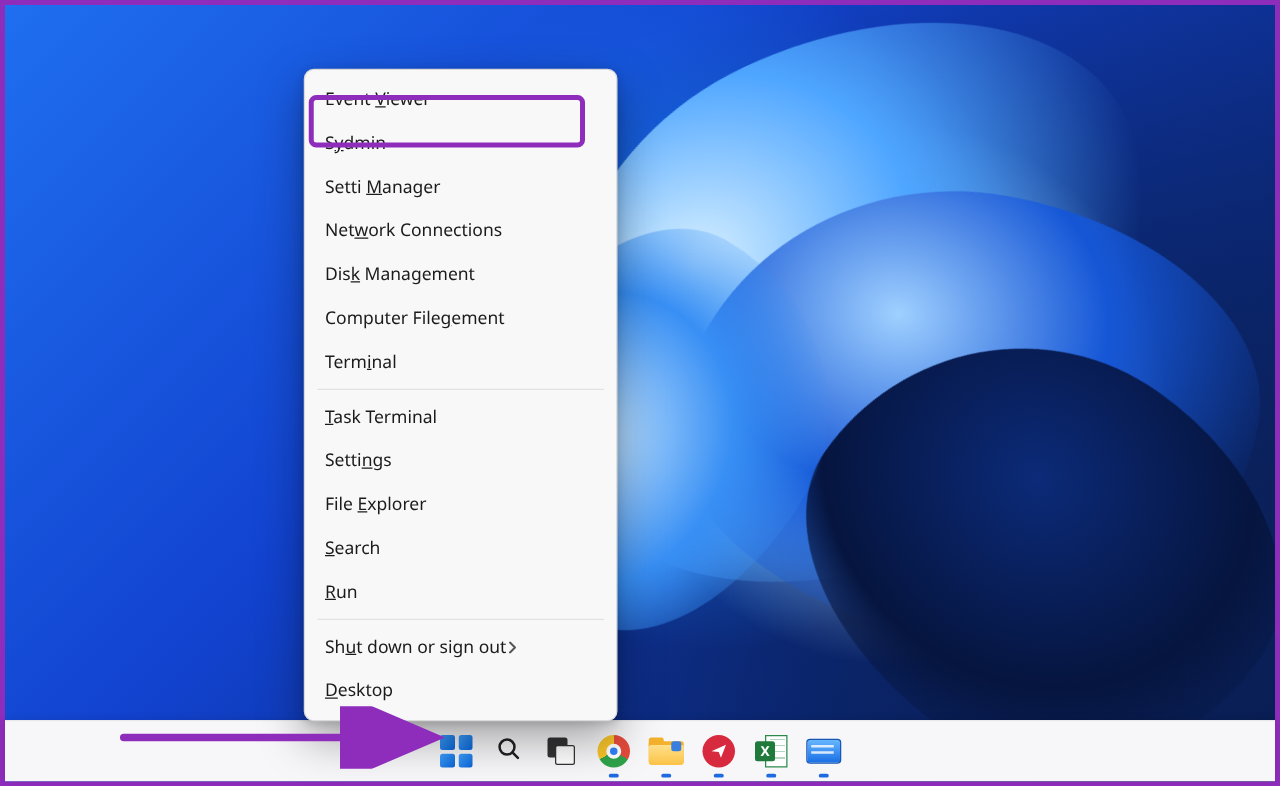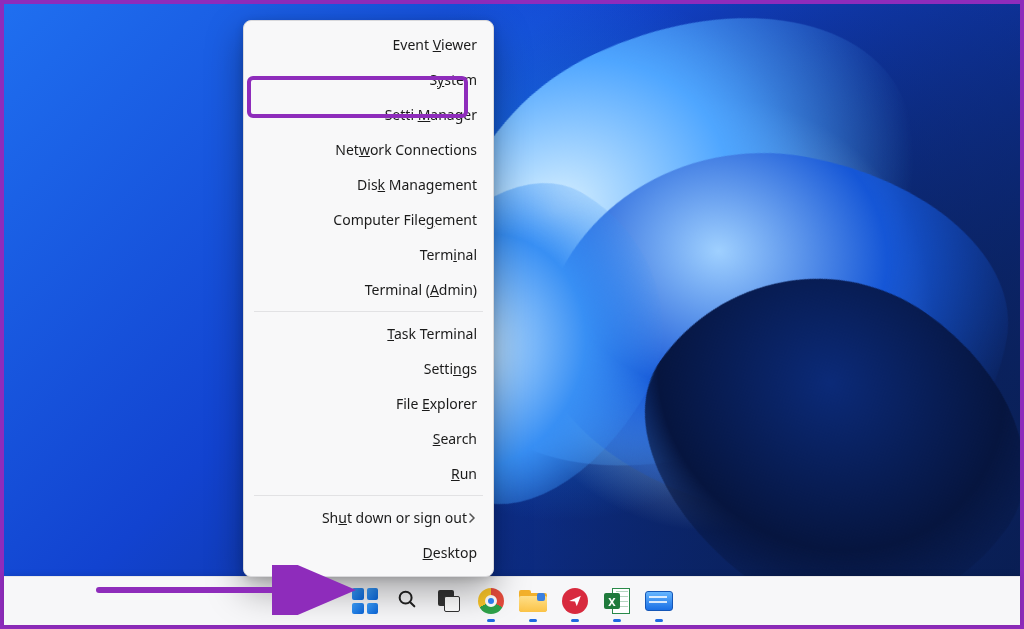--- a/index.html
+++ b/index.html
@@ -129,21 +129,21 @@
     padding: 6px 0;
     font-size: 14px;
     color: #1b1b1b;
     z-index: 5;
   }
   .mi {
     padding: 8px 16px;
     white-space: nowrap;
     display: flex;
     align-items: center;
-    justify-content: flex-end;
+    justify-content: flex-start;
   }
   .mi .acc { text-decoration: underline; }
   .sep { height: 1px; background: #e2e2e4; margin: 4px 10px; }
   .chev { width: 10px; height: 10px; }
 
   .hl {
     position: absolute;
     border: 4px solid #8e2cbb;
     border-radius: 6px;
     pointer-events: none;
@@ -172,39 +172,36 @@
     <div class="petal p2"></div>
     <div class="petal p3"></div>
     <div class="petal p4"></div>
   </div>
 
   <div class="winx" id="winx">
       <div class="mi">
         <span><span>Event </span><span class="acc">V</span><span>iewer</span></span>
       </div>
       <div class="mi">
-        <span><span>S</span><span class="acc">y</span><span>stem</span></span>
+        <span><span>S</span><span class="acc">y</span><span>dmin</span></span>
       </div>
       <div class="mi">
         <span><span>Setti </span><span class="acc">M</span><span>anager</span></span>
       </div>
       <div class="mi">
         <span><span>Net</span><span class="acc">w</span><span>ork Connections</span></span>
       </div>
       <div class="mi">
         <span><span>Dis</span><span class="acc">k</span><span> Management</span></span>
       </div>
       <div class="mi">
         <span><span>Computer File</span><span class="acc">g</span><span>ement</span></span>
       </div>
       <div class="mi">
         <span><span>Term</span><span class="acc">i</span><span>nal</span></span>
-      </div>
-      <div class="mi">
-        <span><span>Terminal (</span><span class="acc">A</span><span>dmin)</span></span>
       </div>
       <div class="sep"></div>
       <div class="mi">
         <span><span></span><span class="acc">T</span><span>ask Terminal</span></span>
       </div>
       <div class="mi">
         <span><span>Setti</span><span class="acc">n</span><span>gs</span></span>
       </div>
       <div class="mi">
         <span><span>File </span><span class="acc">E</span><span>xplorer</span></span>

